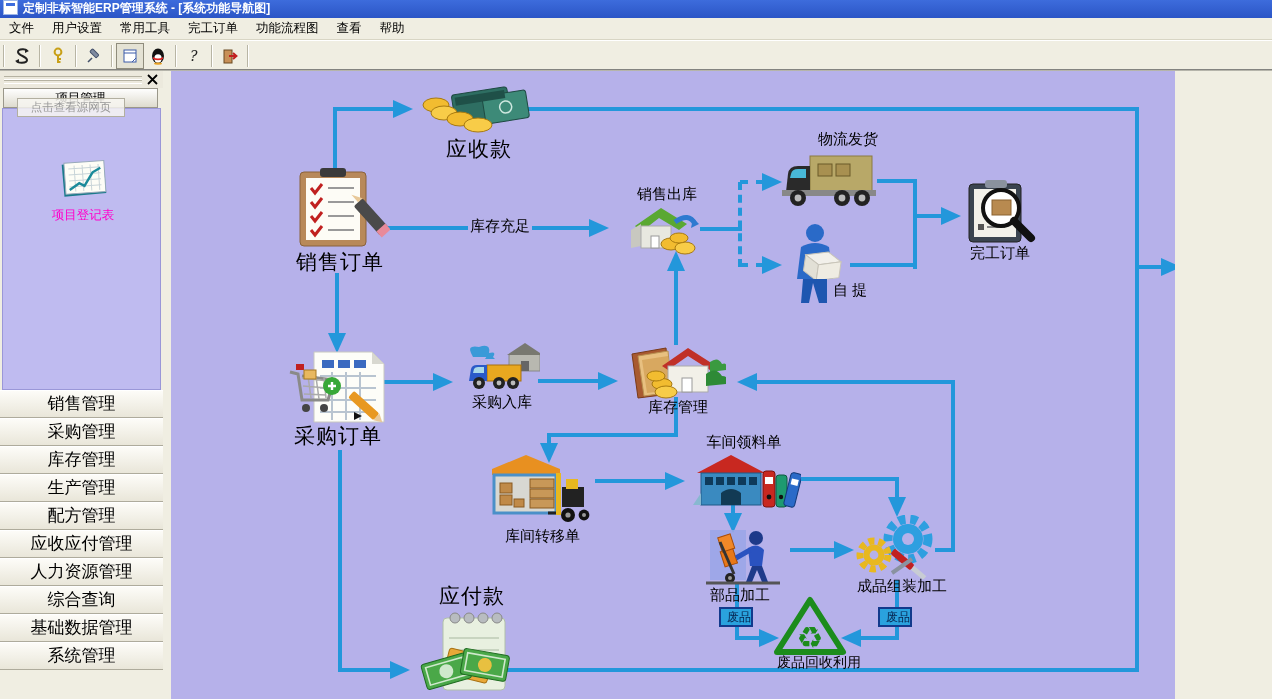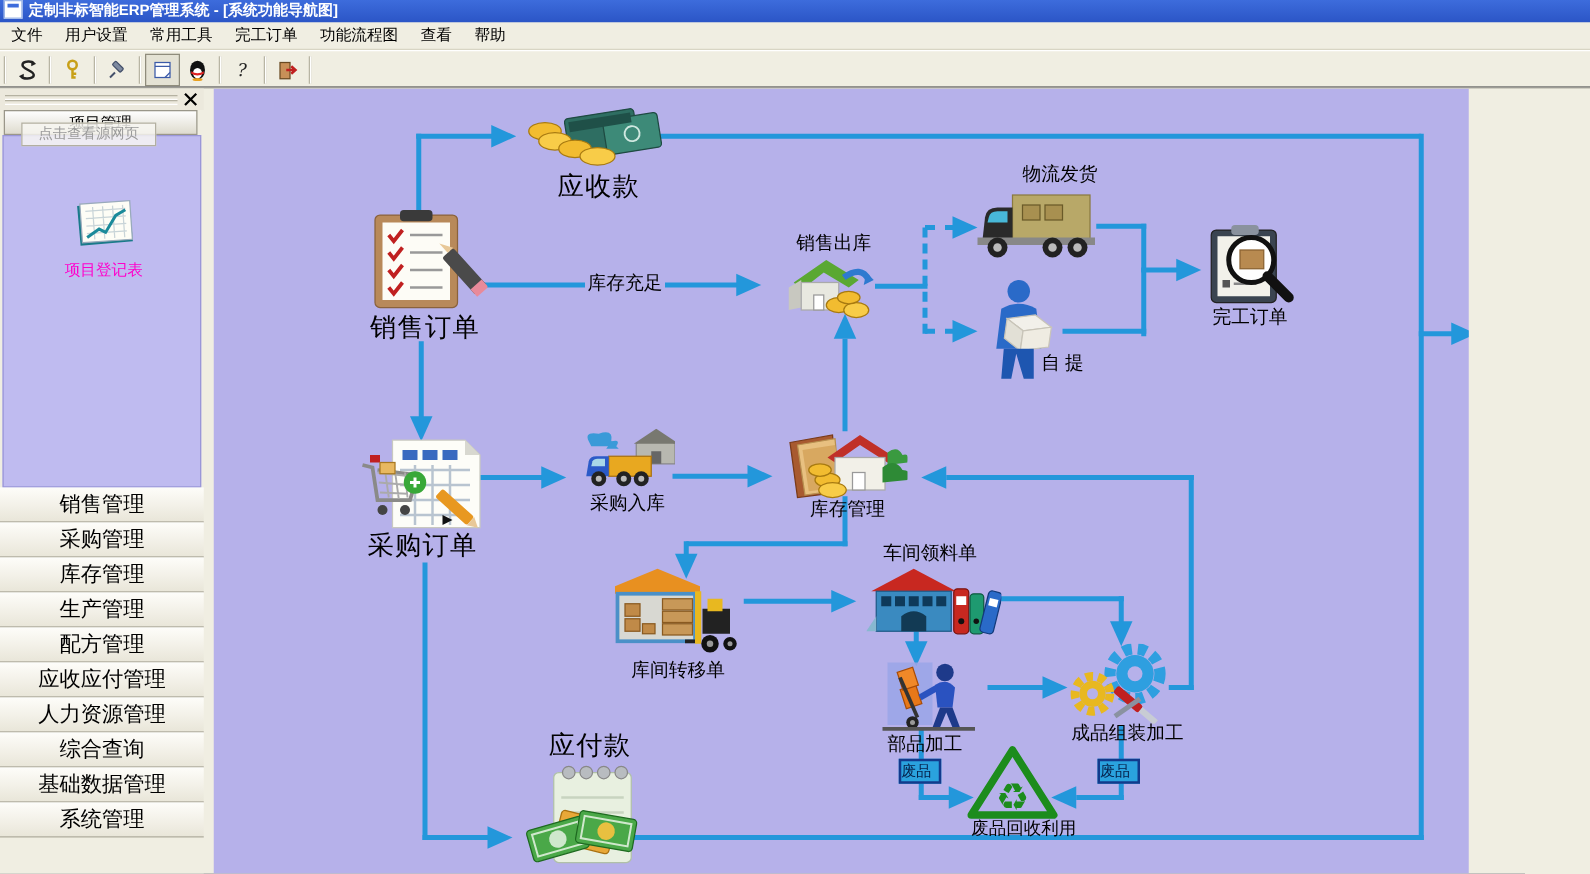--- a/index.html
+++ b/index.html
@@ -50,21 +50,21 @@
   .dh{position:absolute;height:0;border-top:4px dashed #2397db;}
   .ar{position:absolute;width:0;height:0;border-top:9px solid transparent;border-bottom:9px solid transparent;border-left:20px solid #2397db;}
   .al{position:absolute;width:0;height:0;border-top:9px solid transparent;border-bottom:9px solid transparent;border-right:20px solid #2397db;}
   .au{position:absolute;width:0;height:0;border-left:9px solid transparent;border-right:9px solid transparent;border-bottom:20px solid #2397db;}
   .ad{position:absolute;width:0;height:0;border-left:9px solid transparent;border-right:9px solid transparent;border-top:20px solid #2397db;}
   .node{position:absolute;}
   .nlbl{position:absolute;color:#000;text-align:center;font-size:15px;white-space:nowrap;}
   .big{font-size:21px;letter-spacing:1px;}
   .onln{background:#b6b1ea;padding:0 2px;}
   .badge{position:absolute;width:34px;height:20px;background:#2aa2de;border:2px solid #123a8c;box-sizing:border-box;
-    color:#06224c;font-size:12px;text-align:left;line-height:16px;z-index:4;}
+    color:#06224c;font-size:12px;text-align:right;line-height:16px;z-index:4;}
 </style>
 </head>
 <body>
 
 <div class="app">
 
   <div class="titlebar">
     <span class="title-ico"></span>
     <span>定制非标智能ERP管理系统 - [系统功能导航图]</span>
   </div>

